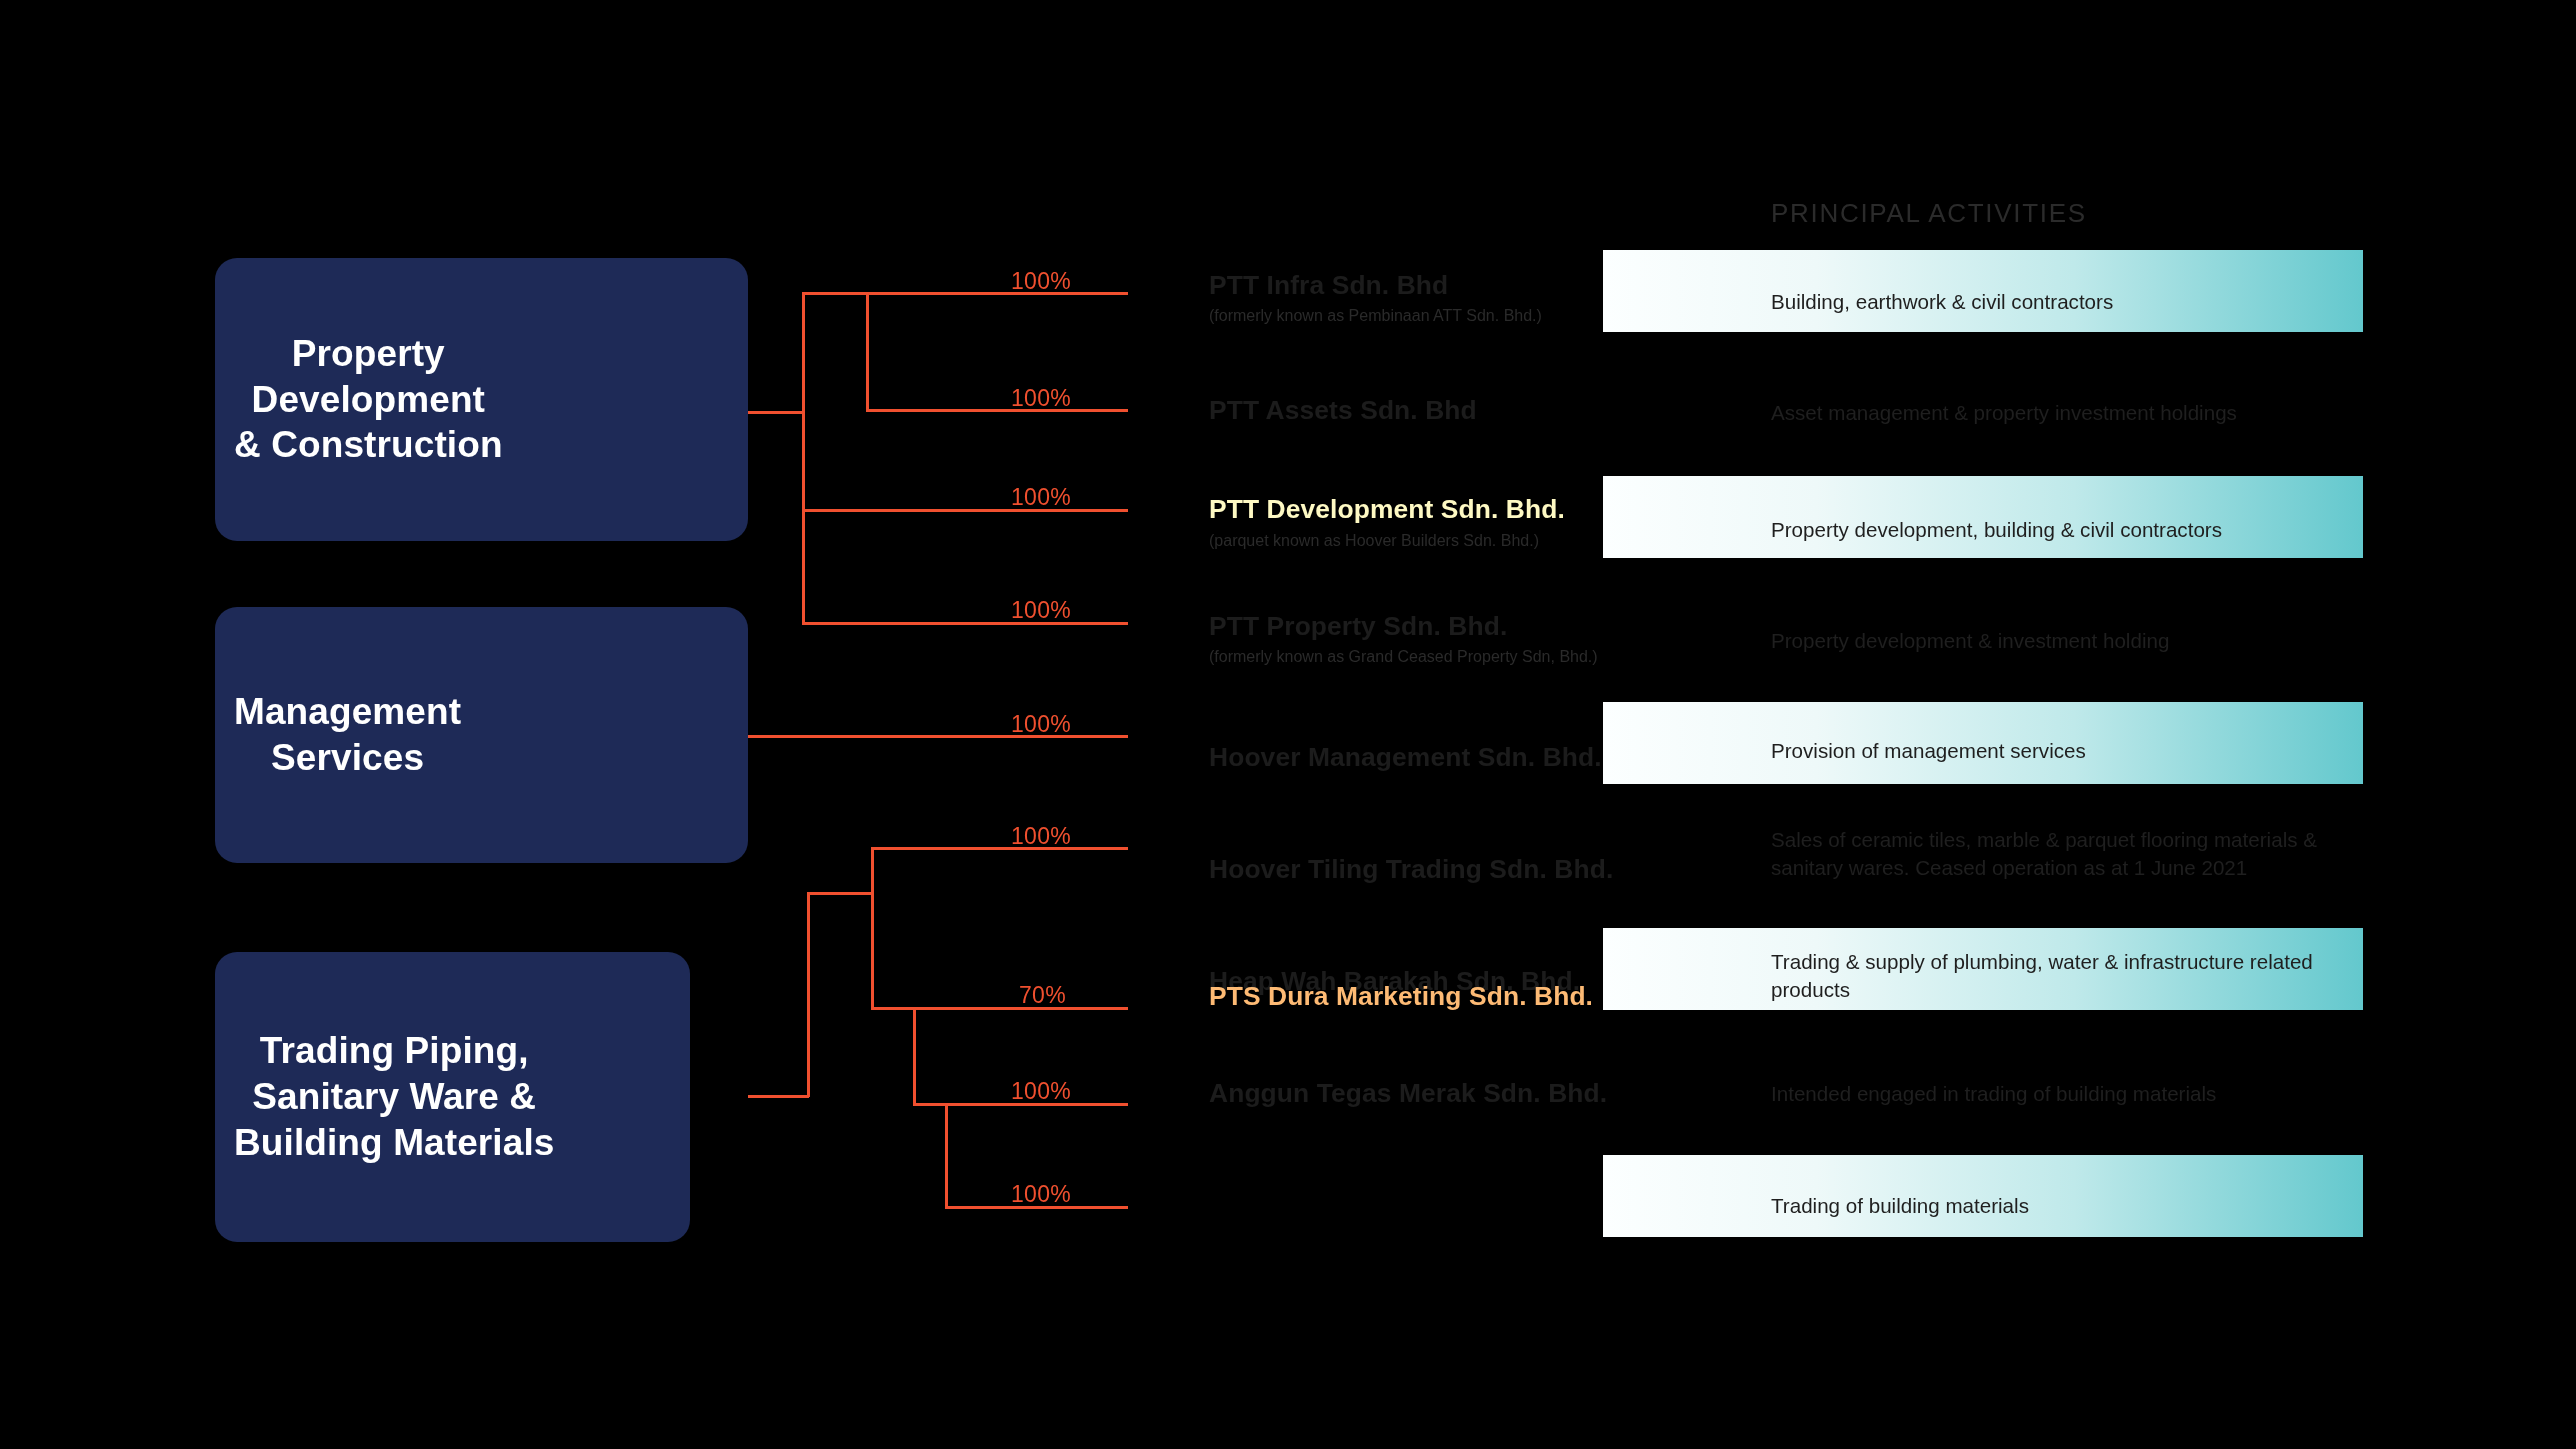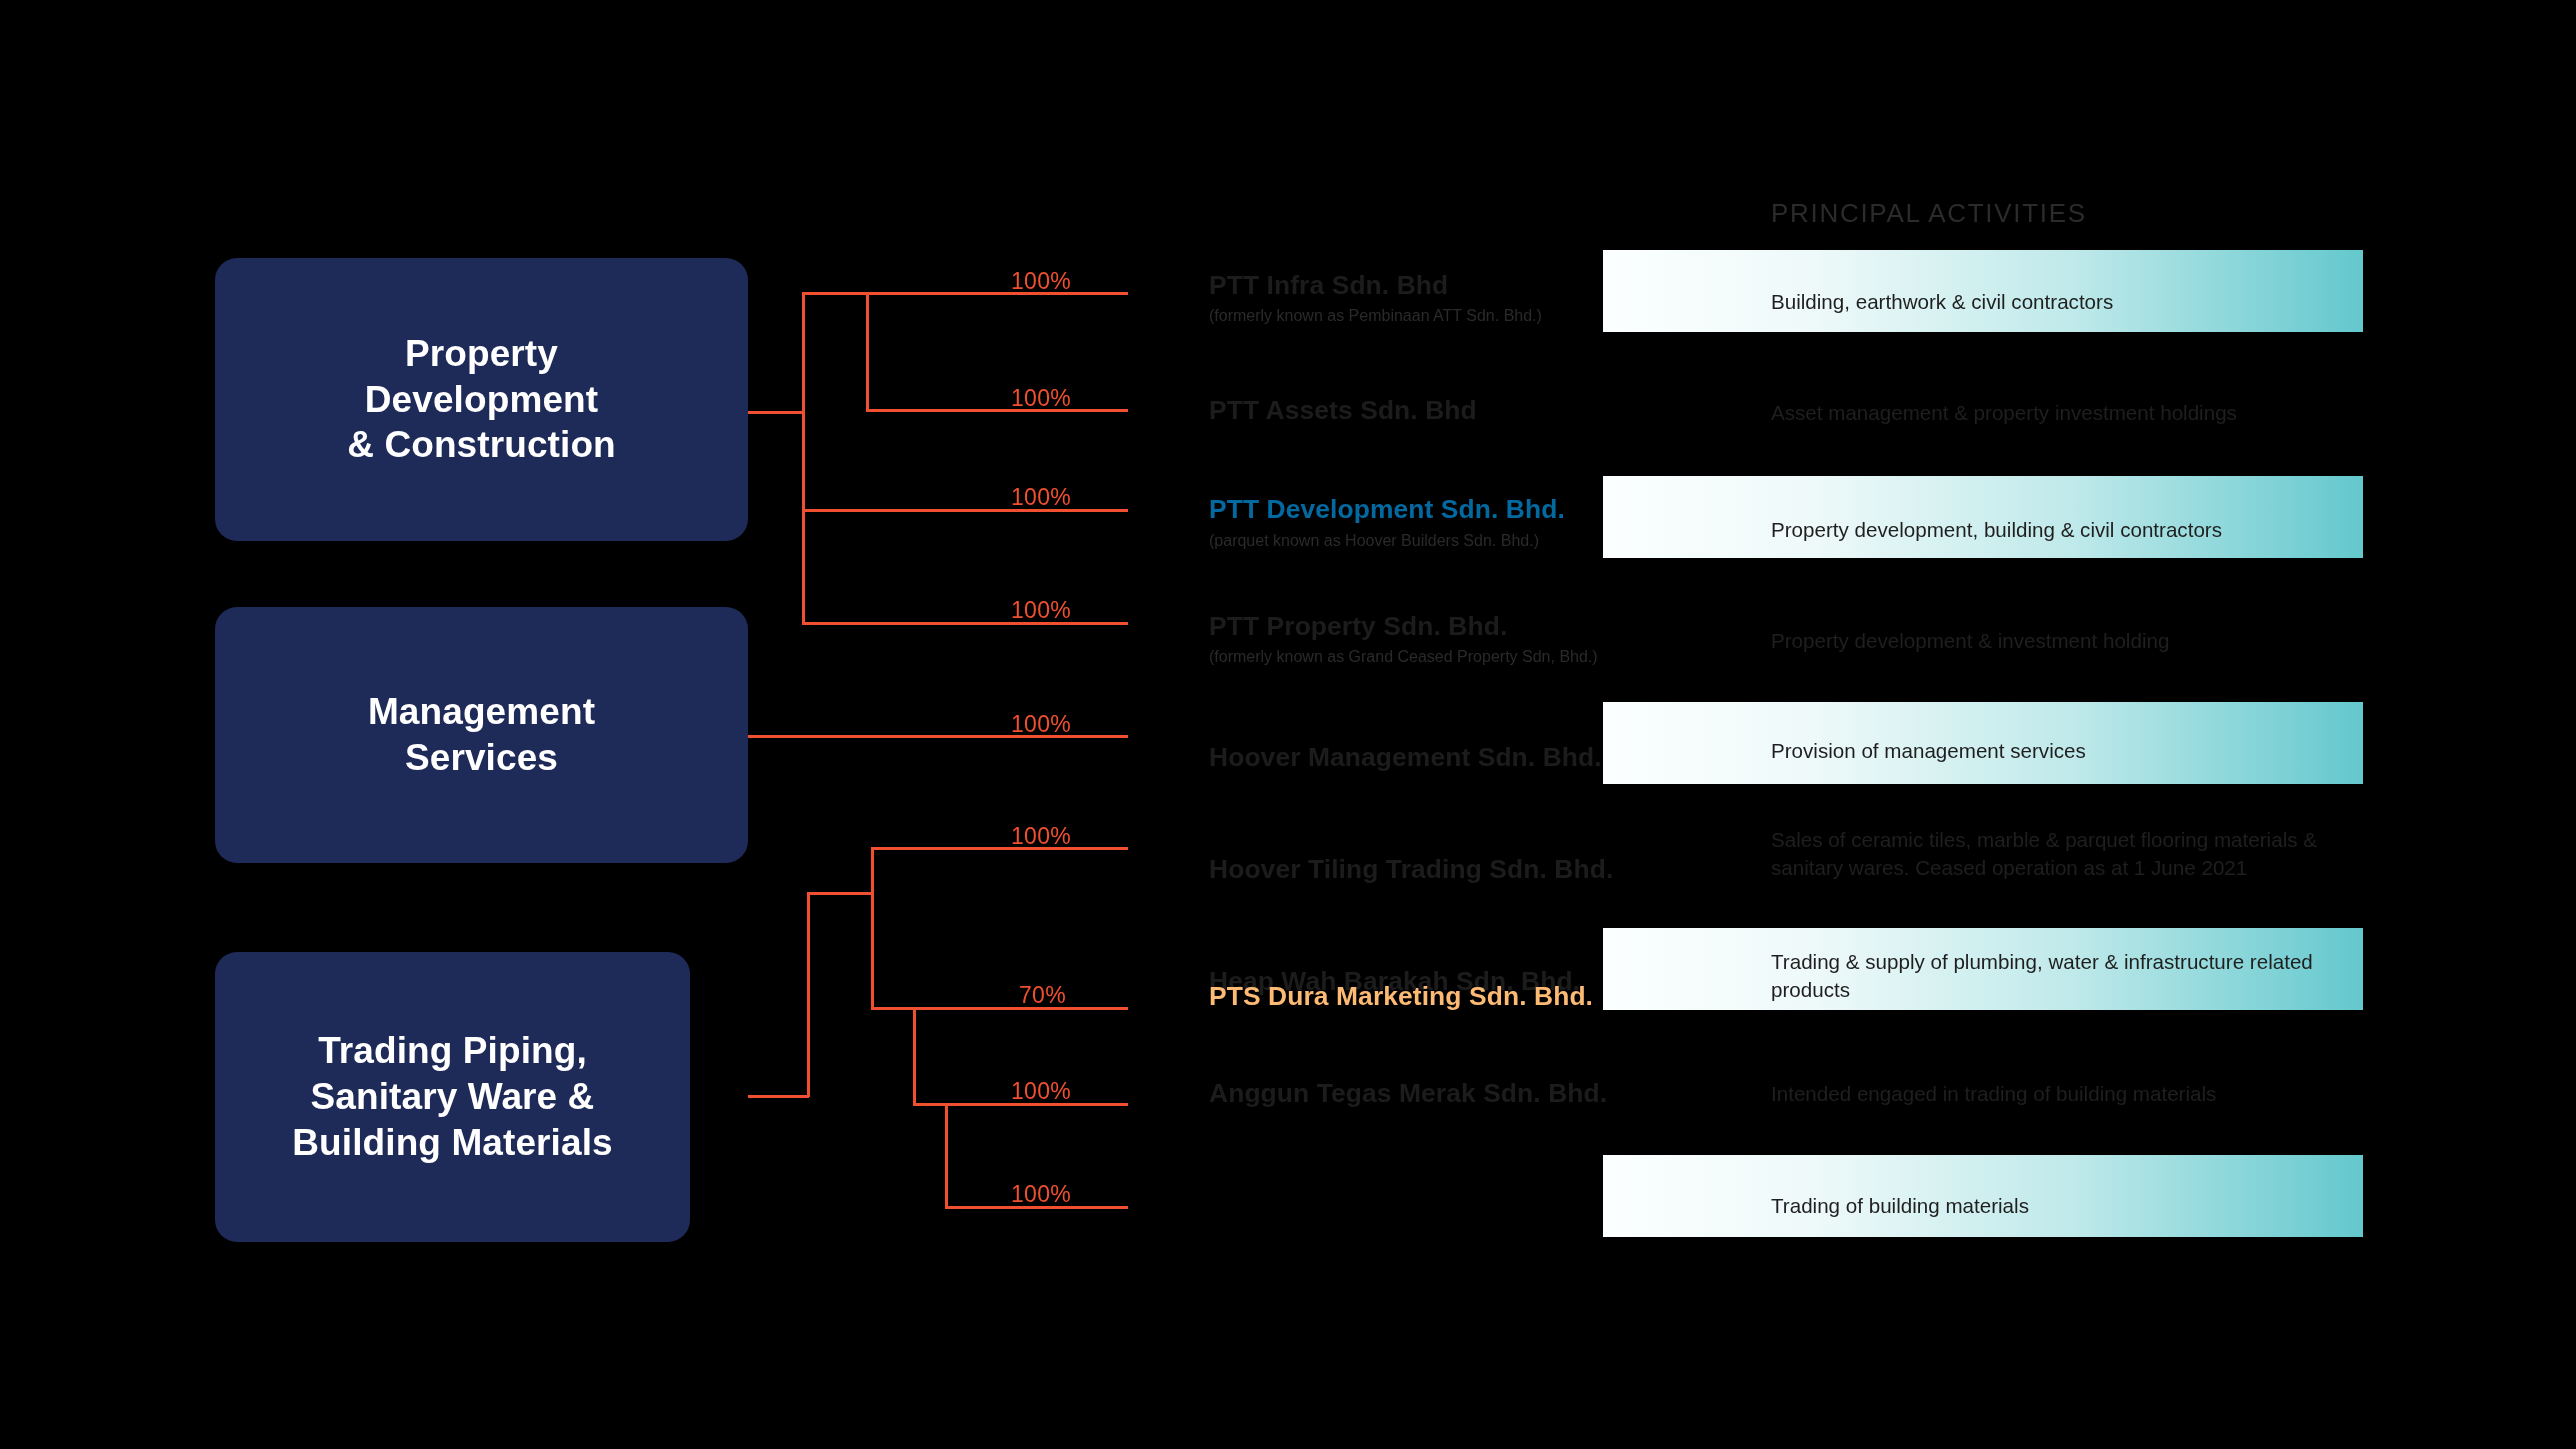--- a/index.html
+++ b/index.html
@@ -18,28 +18,28 @@
     overflow: hidden;
   }
 
   
   .division-box {
     position: absolute;
     background: #1e2a57;
     border-radius: 22px;
     display: flex;
     align-items: center;
-    justify-content: center;
+    justify-content: flex-start;
     text-align: center;
     color: #ffffff;
     font-weight: bold;
     letter-spacing: 0.1px;
     line-height: 1.24;
     box-sizing: border-box;
-    padding: 0 7px;
+    padding: 0 19px;
   }
   .division-box .dlabel { white-space: pre-line; }
 
   #div-box-0 { left: 215px; top: 258px;  width: 533px; height: 283px; font-size: 37px; }
   #div-box-1 { left: 215px; top: 607px;  width: 533px; height: 256px; font-size: 37px; }
   #div-box-2 { left: 215px; top: 952px; width: 475px; height: 290px; font-size: 37px; }
 
   
   .ln {
     position: absolute;
@@ -181,21 +181,21 @@
   <div class="activity-bar" style="top: 476px; height: 82px; background: linear-gradient(to right, rgb(252, 255, 255) 0%, rgb(238, 249, 249) 28%, rgb(191, 233, 234) 62%, rgb(99, 200, 205) 100%);"></div>
   <div class="activity-bar" style="top: 702px; height: 82px; background: linear-gradient(to right, rgb(252, 255, 255) 0%, rgb(238, 249, 249) 28%, rgb(191, 233, 234) 62%, rgb(99, 200, 205) 100%);"></div>
   <div class="activity-bar" style="top: 928px; height: 82px; background: linear-gradient(to right, rgb(252, 255, 255) 0%, rgb(238, 249, 249) 28%, rgb(191, 233, 234) 62%, rgb(99, 200, 205) 100%);"></div>
   <div class="activity-bar" style="top: 1155px; height: 82px; background: linear-gradient(to right, rgb(252, 255, 255) 0%, rgb(238, 249, 249) 28%, rgb(191, 233, 234) 62%, rgb(99, 200, 205) 100%);"></div>
 
   <div class="company" style="top: 270px; color: rgb(28, 28, 28);">PTT Infra Sdn. Bhd</div>
   <div class="company-sub" style="top:307px;">(formerly known as Pembinaan ATT  Sdn. Bhd.)</div>
 
   <div class="company" style="top: 395px; color: rgb(28, 28, 28);">PTT Assets Sdn. Bhd</div>
 
-  <div class="company" style="top: 494px; color: #0369a1;">PTT Development Sdn. Bhd.</div>
+  <div class="company" style="top: 494px; color: #fef9c3;">PTT Development Sdn. Bhd.</div>
   <div class="company-sub" style="top:532px;">(parquet known as Hoover Builders Sdn. Bhd.)</div>
 
   <div class="company" style="top: 611px; color: rgb(28, 28, 28);">PTT Property Sdn. Bhd.</div>
   <div class="company-sub" style="top:648px;">(formerly known as Grand Ceased Property Sdn, Bhd.)</div>
 
   <div class="company" style="top: 742px; color: rgb(28, 28, 28);">Hoover Management Sdn. Bhd.</div>
 
   <div class="company" style="top: 854px; color: rgb(28, 28, 28);">Hoover Tiling Trading Sdn. Bhd.</div>
 
   <div class="company" style="top: 966px; color: rgb(28, 28, 28);">Heap Wah Barakah Sdn. Bhd.</div>

